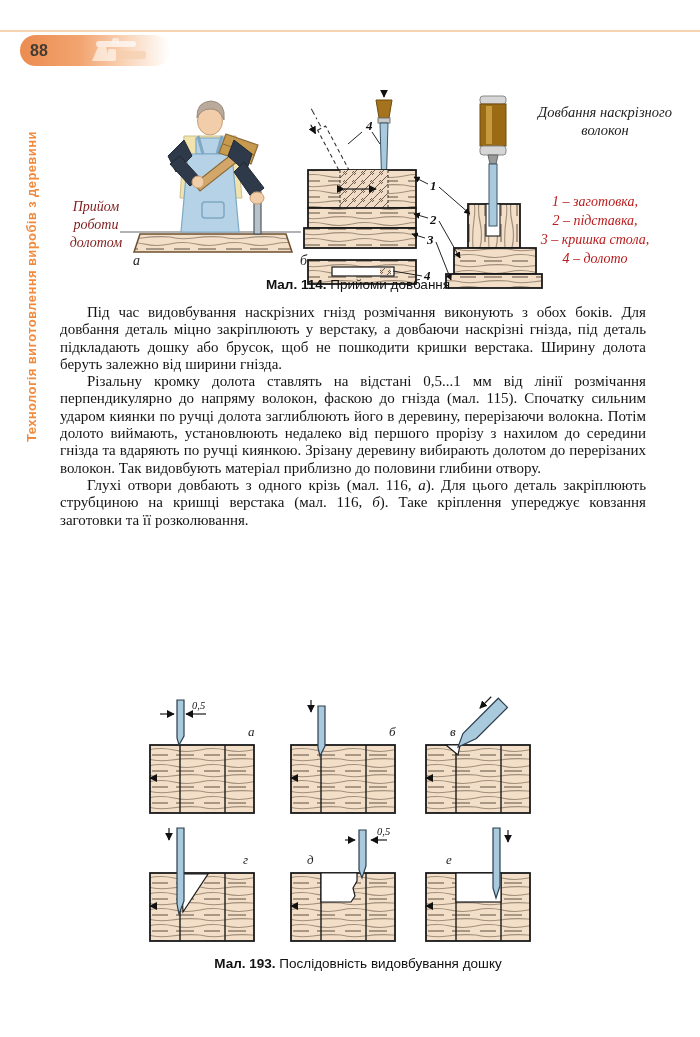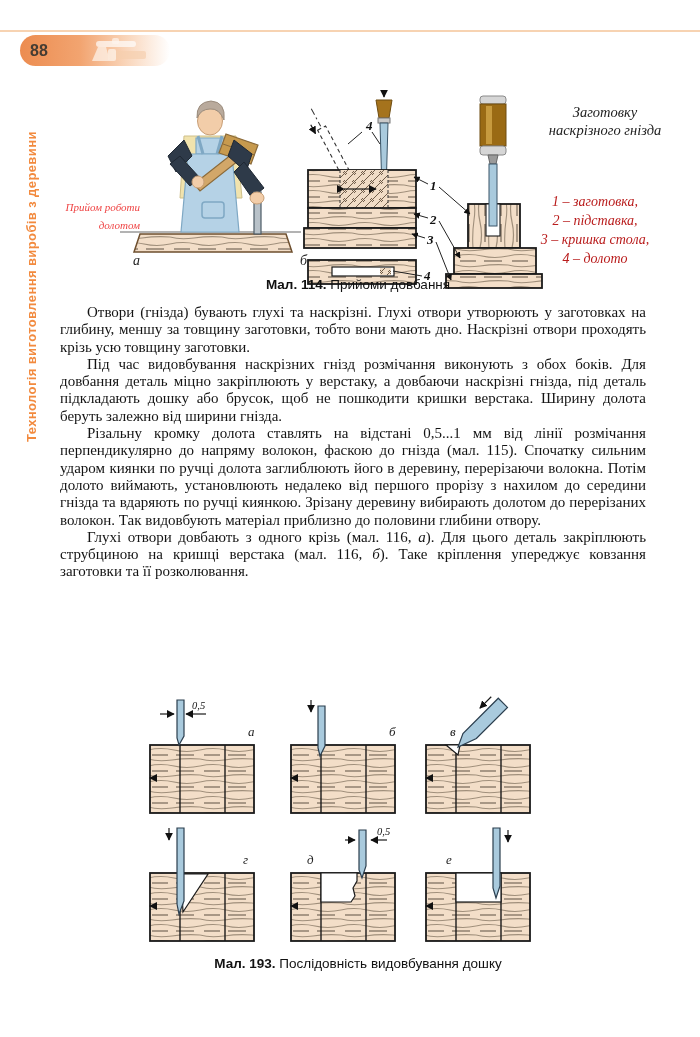--- a/index.html
+++ b/index.html
@@ -18,22 +18,22 @@
   .ghost-tools{position:absolute;left:62px;top:2px;opacity:.8;}
   
   .sidebar-label{
     position:absolute;left:24px;top:86px;height:356px;width:22px;
     writing-mode:vertical-rl;transform:rotate(180deg);
     font-family:"Liberation Sans",sans-serif;font-weight:bold;font-size:13px;
     color:#f28a3e;letter-spacing:.4px;text-align:left;
   }
   
   .fig114-left-label{
-    position:absolute;left:52px;top:198px;width:88px;text-align:right;
-    font-style:italic;font-size:11px;line-height:18px;color:#ef4444;
+    position:absolute;left:52px;top:198px;width:88px;text-align:center;
+    font-style:italic;font-size:14px;line-height:18px;color:#7f1d1d;
   }
   .fig-sub{position:absolute;font-style:italic;font-size:14px;color:#222;}
   .fig114-right-title{
     position:absolute;left:538px;top:103px;width:134px;text-align:center;
     font-style:italic;font-size:14.5px;line-height:18px;color:#222;
   }
   .fig114-legend{
     position:absolute;left:520px;top:192px;width:150px;text-align:center;
     font-style:italic;font-size:14px;line-height:19px;color:#b91c1c;
   }
@@ -180,34 +180,33 @@
   <path d="M128,92 L114,85" class="ldr" marker-end="url(#ah)"></path>
   <path d="M139,95 L170,122" class="ldr" marker-end="url(#ah)"></path>
   <text x="130" y="132" class="callout">2</text>
   <path d="M128,126 L114,122" class="ldr" marker-end="url(#ah)"></path>
   <path d="M139,129 L160,166" class="ldr" marker-end="url(#ah)"></path>
   <text x="127" y="152" class="callout">3</text>
   <path d="M125,146 L112,142" class="ldr" marker-end="url(#ah)"></path>
   <path d="M136,150 L151,188" class="ldr" marker-end="url(#ah)"></path>
 </svg>
 
-<div class="fig114-right-title">Заготовку наскрізного гнізда</div>
+<div class="fig114-right-title">Довбання наскрізного волокон</div>
 <div class="fig114-legend">
   <div>1 – заготовка,</div>
   <div>2 – підставка,</div>
   <div>3 – кришка стола,</div>
   <div>4 – долото</div>
 </div>
 
 <div class="fig-caption" style="top:277px;">
   <span class="cap-b">Мал. 114.</span><span> Прийоми довбання</span>
 </div>
 
 <div class="body-text">
-    <p><span>Отвори (гнізда) бувають глухі та наскрізні. Глухі отвори утворюють у заготовках на глибину, меншу за товщину заготовки, тобто вони мають дно. Наскрізні отвори проходять крізь усю товщину заготовки.</span></p>
     <p><span>Під час видовбування наскрізних гнізд розмічання виконують з обох боків. Для довбання деталь міцно закріплюють у верстаку, а довбаючи наскрізні гнізда, під деталь підкладають дошку або брусок, щоб не пошкодити кришки верстака. Ширину долота беруть залежно від ширини гнізда.</span></p>
     <p><span>Різальну кромку долота ставлять на відстані 0,5...1 мм від лінії розмічання перпендикулярно до напряму волокон, фаскою до гнізда (мал. </span><span class="b">115</span><span>). Спочатку сильним ударом киянки по ручці долота заглиблюють його в деревину, перерізаючи волокна. Потім долото виймають, установлюють недалеко від першого прорізу з нахилом до середини гнізда та вдаряють по ручці киянкою. Зрізану деревину вибирають долотом до перерізаних волокон. Так видовбують матеріал приблизно до половини глибини отвору.</span></p>
     <p><span>Глухі отвори довбають з одного крізь (мал. </span><span class="b">116</span><span>, </span><span class="i">а</span><span>). Для цього деталь закріплюють струбциною на кришці верстака (мал. </span><span class="b">116</span><span>, </span><span class="i">б</span><span>). Таке кріплення упереджує ковзання заготовки та її розколювання.</span></p>
   </div>
 
 <svg width="136" height="120" viewBox="0 0 136 120" style="left:148px;top:698px;">
   <rect x="2" y="47" width="104" height="68" fill="url(#wg)" class="blk"></rect>
   <line x1="32" y1="47" x2="32" y2="115" stroke="#1a1a1a" stroke-width="1.4"></line>
   <line x1="77" y1="47" x2="77" y2="115" stroke="#1a1a1a" stroke-width="1.4"></line>
   <polygon points="1,80 9,76 9,84" fill="#111"></polygon>

